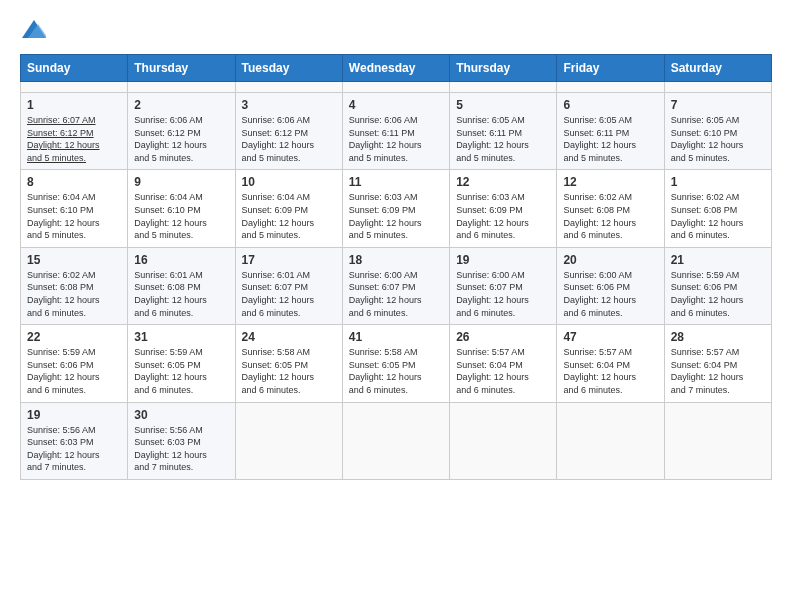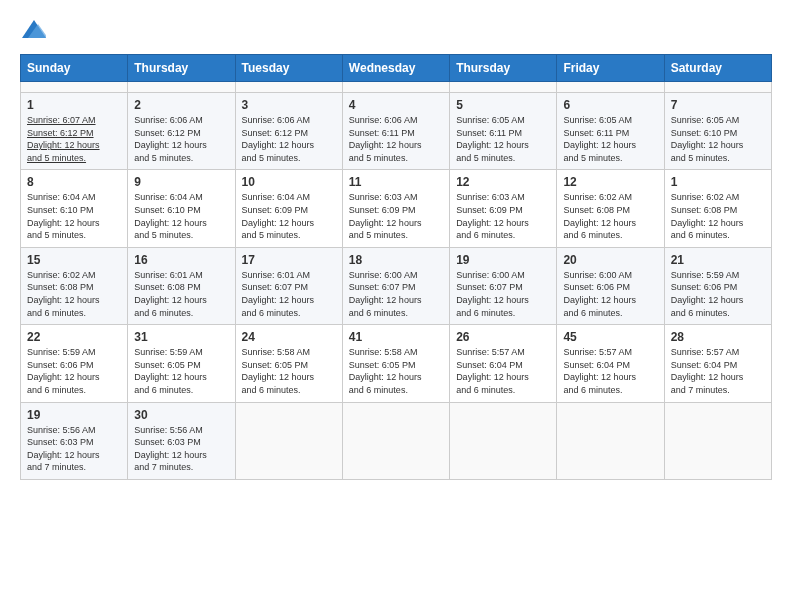--- a/index.html
+++ b/index.html
@@ -322,21 +322,21 @@
 and 6 minutes.</div>
         </td>
         <td>
           <span class="day-number">26</span>
           <div class="day-info" style="white-space: pre-line;">Sunrise: 5:57 AM
 Sunset: 6:04 PM
 Daylight: 12 hours
 and 6 minutes.</div>
         </td>
         <td>
-          <span class="day-number">45</span>
+          <span class="day-number">47</span>
           <div class="day-info" style="white-space: pre-line;">Sunrise: 5:57 AM
 Sunset: 6:04 PM
 Daylight: 12 hours
 and 6 minutes.</div>
         </td>
         <td>
           <span class="day-number">28</span>
           <div class="day-info" style="white-space: pre-line;">Sunrise: 5:57 AM
 Sunset: 6:04 PM
 Daylight: 12 hours

